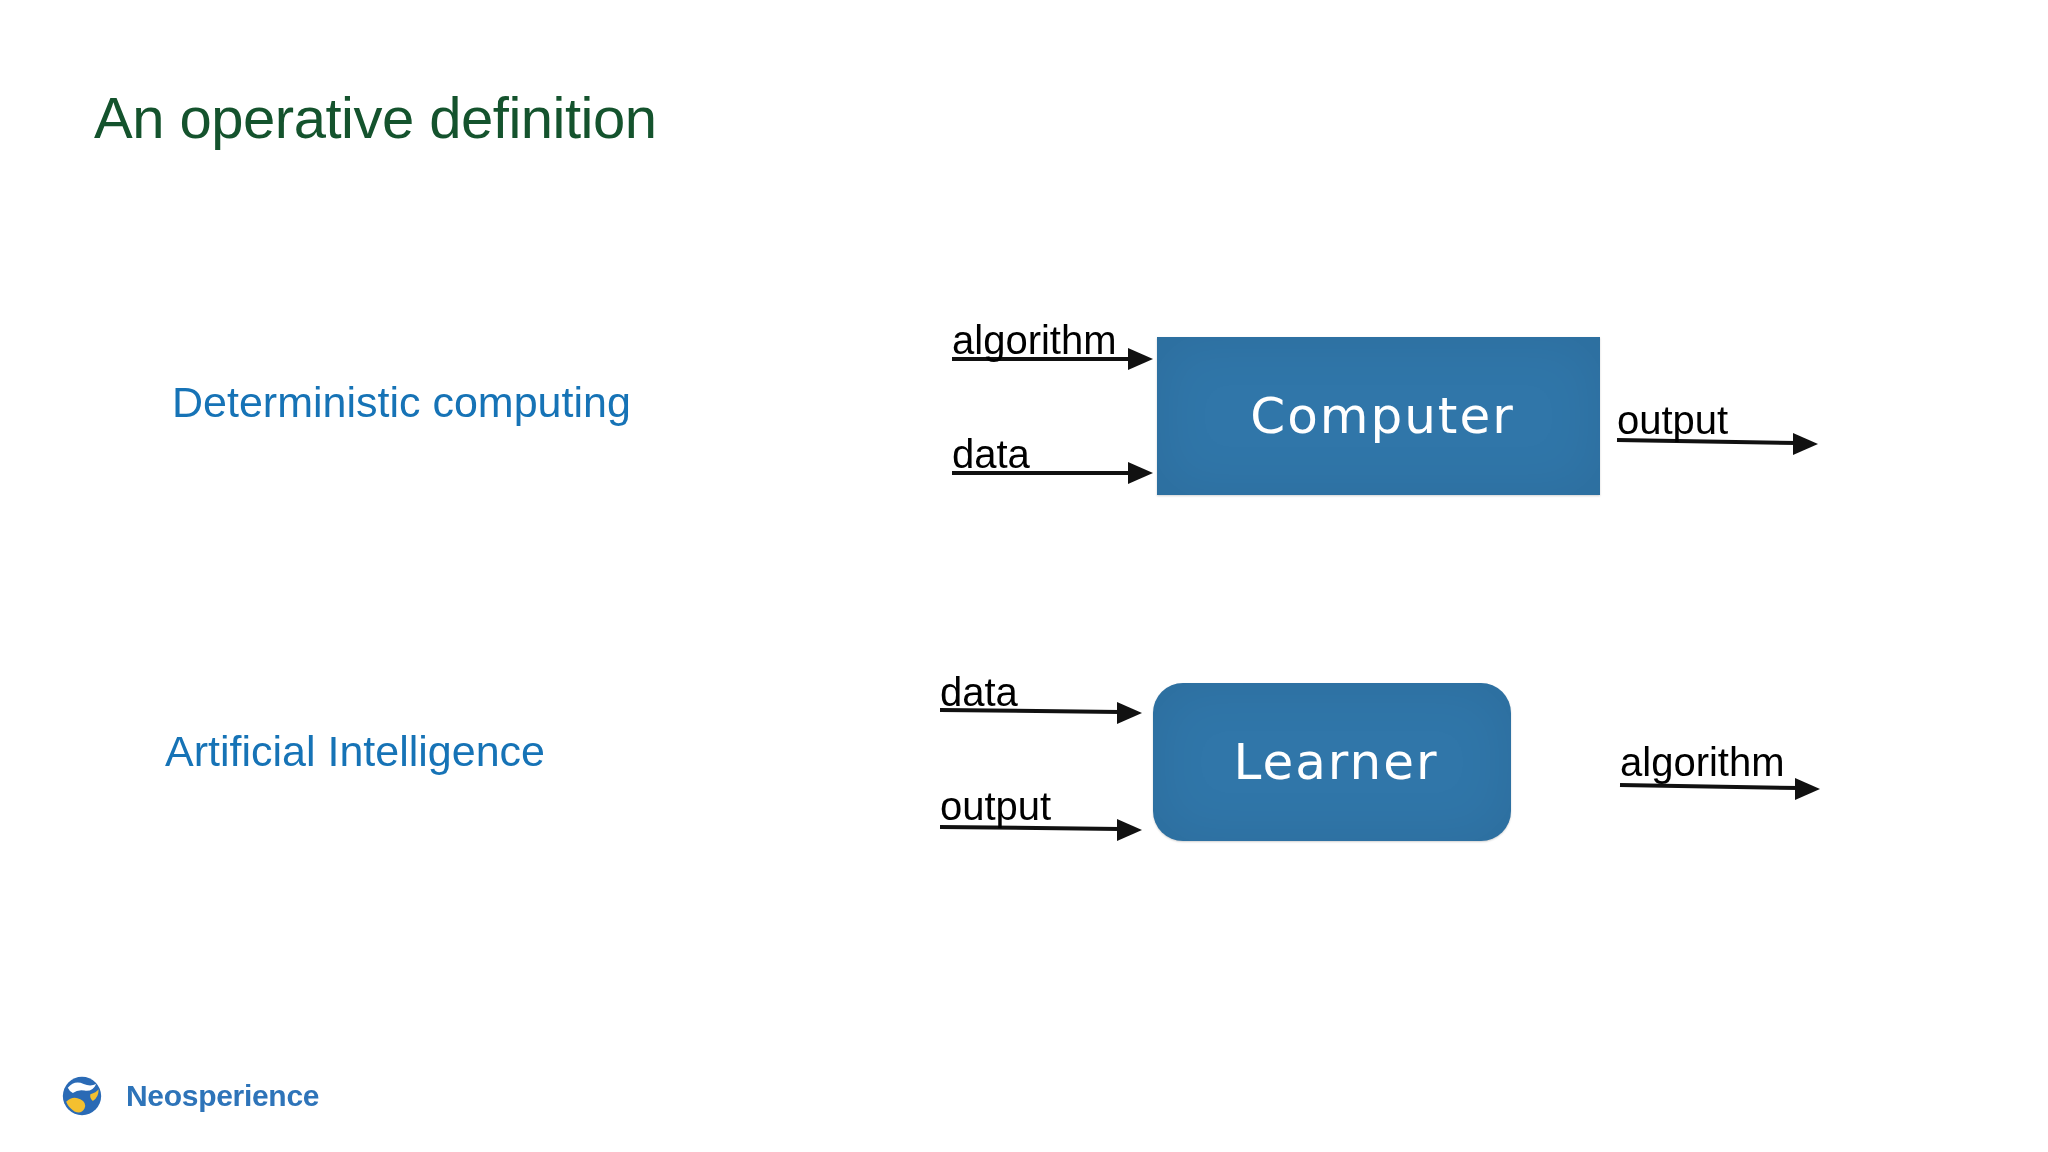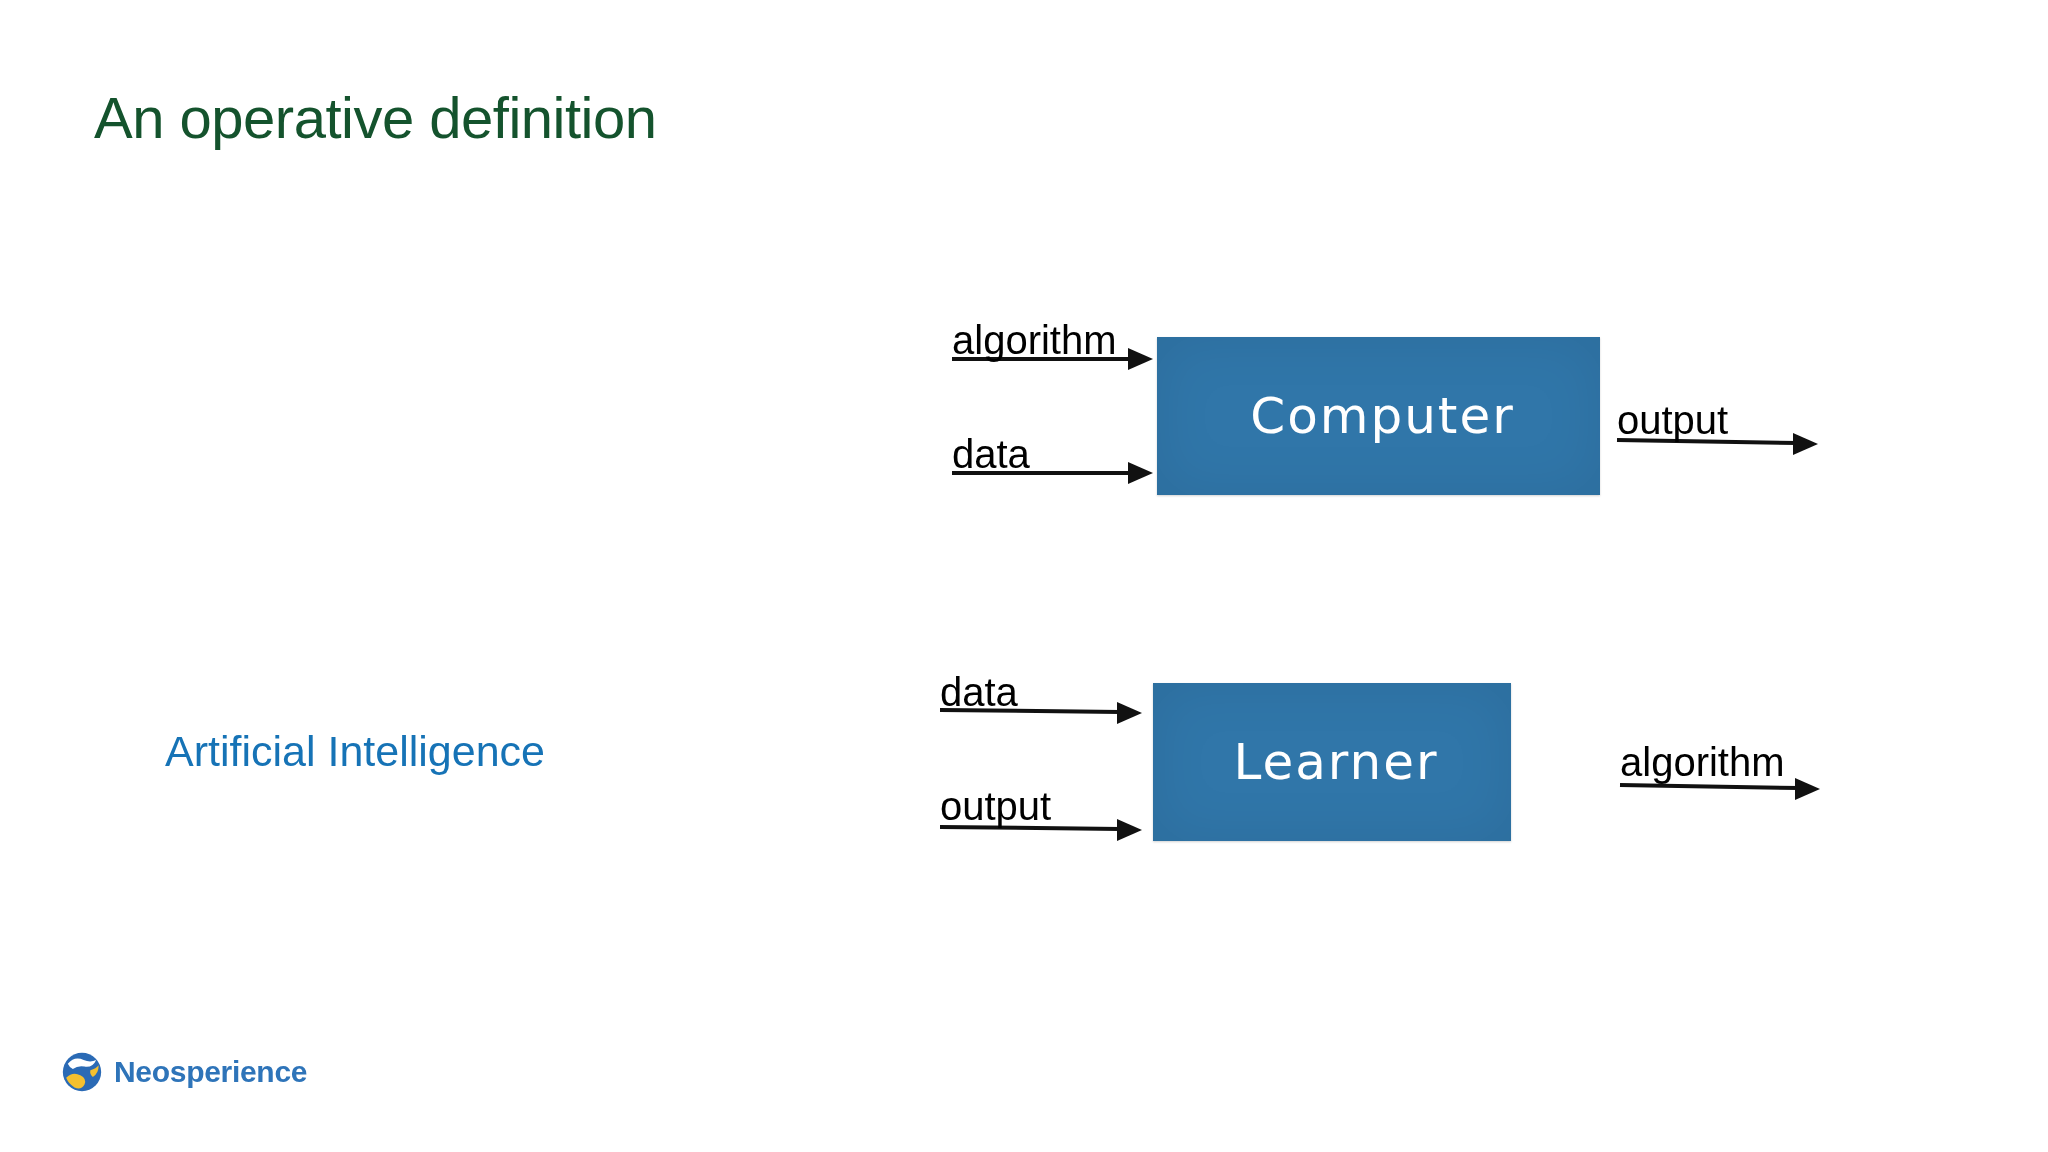--- a/index.html
+++ b/index.html
@@ -59,54 +59,55 @@
     padding-left: 8px;
   }
   .box .box-label {
     color: #ffffff;
     font-family: "DejaVu Sans", sans-serif;
     font-size: 50px;
     font-weight: 400;
     letter-spacing: 2px;
   }
   .box.computer { left: 1157px; top: 337px; width: 435px; height: 158px; }
-  .box.learner  { left: 1153px; top: 683px; width: 350px; height: 158px; }
+  .box.learner  { left: 1153px; top: 683px; width: 350px; height: 158px; border-radius: 30px; }
 
   .arrow-layer {
     position: absolute;
     left: 0; top: 0;
     width: 2048px;
     height: 1152px;
     pointer-events: none;
   }
   .arrow-layer line { stroke: #111111; stroke-width: 4; }
   .arrow-layer polygon { fill: #111111; }
 
   .logo {
     position: absolute;
     left: 62px;
-    top: 1052px;
+    top: 1076px;
     display: flex;
     align-items: center;
-    gap: 12px;
+    gap: 24px;
   }
   .brand-name {
     color: #2e74b9;
     font-size: 30px;
     font-weight: 700;
     letter-spacing: -0.3px;
   }
 </style>
 </head>
 <body>
 
 <div class="slide">
 
   <h1 class="slide-title">An operative definition</h1>
 
+  <div class="row-label r1">Deterministic computing</div>
   <div class="row-label r2">Artificial Intelligence</div>
 
   <svg class="arrow-layer" viewBox="0 0 2048 1152" xmlns="http://www.w3.org/2000/svg">
 
     <g>
       <line x1="952" y1="359" x2="1132" y2="359"></line>
       <polygon points="1153,359 1128,348 1128,370"></polygon>
     </g>
 
     <g>

